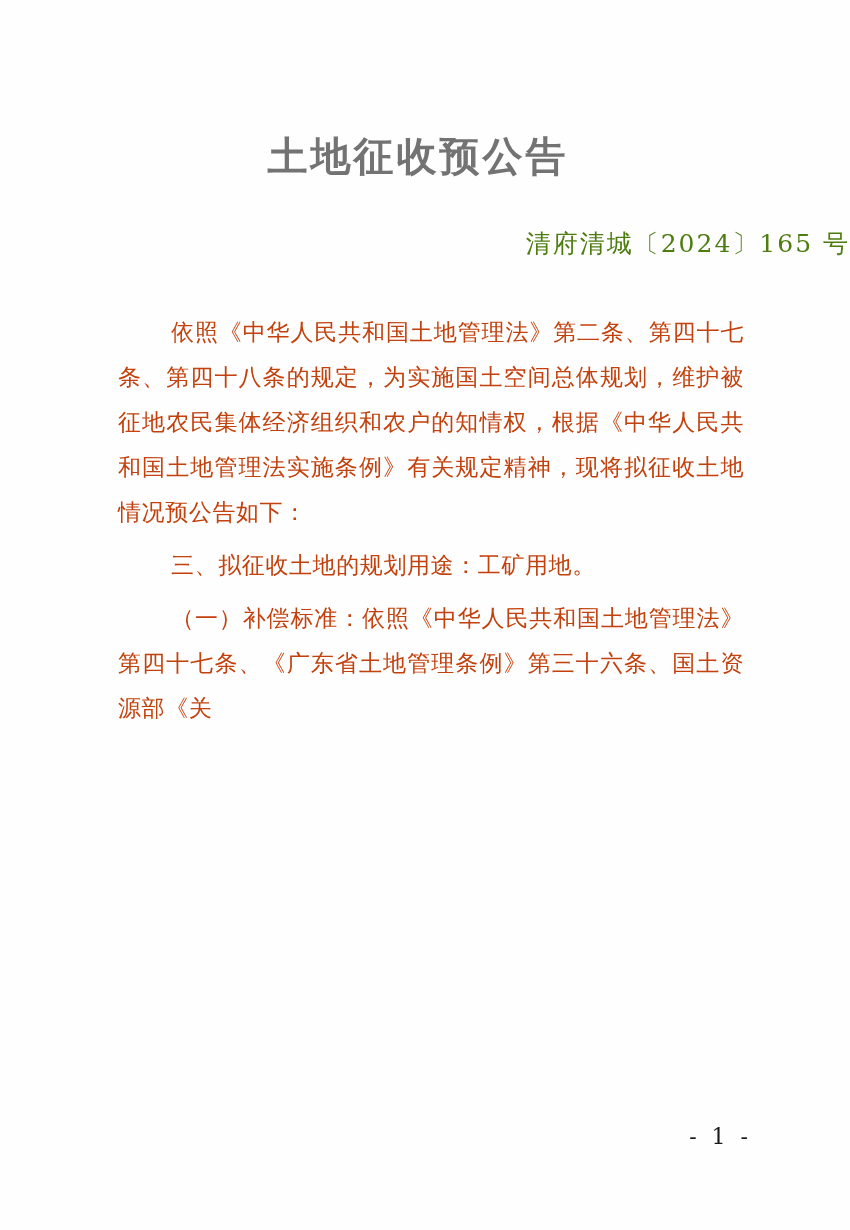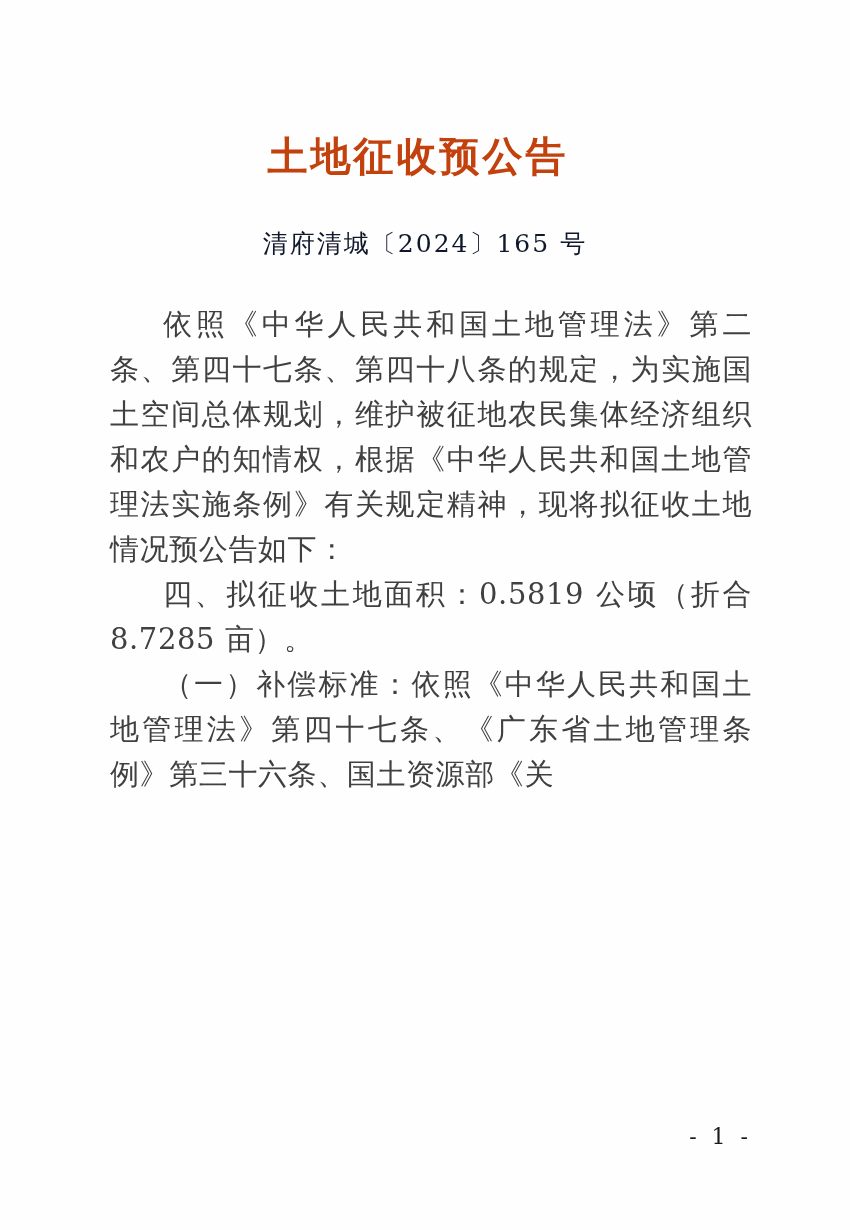--- a/index.html
+++ b/index.html
@@ -24,53 +24,53 @@
   .doc-title {
     position: absolute;
     top: 130px;
     left: 0;
     width: 836px;
     text-align: center;
     font-size: 40px;
     font-weight: bold;
     letter-spacing: 3px;
     line-height: 52px;
-    color: #c2410c;
+    color: #737373;
     font-family: "DejaVu Serif", "Liberation Serif", serif;
   }
 
   
   .doc-number {
     position: absolute;
     top: 226px;
     left: 0;
     width: 850px;
-    text-align: center;
+    text-align: right;
     font-size: 25px;
     line-height: 36px;
     letter-spacing: 2px;
-    color: #0f172a;
+    color: #4d7c0f;
   }
 
   
   .body-block {
     position: absolute;
     top: 302px;
     left: 110px;
     width: 642px;
   }
   .para {
-    font-size: 29px;
+    font-size: 23px;
     line-height: 45px;
     text-align: justify;
     text-justify: inter-ideograph;
     text-align-last: left;
     letter-spacing: 0.6px;
-    margin: 0;
-    color: #404040;
+    margin: 8px;
+    color: #c2410c;
     word-break: break-all;
   }
   .para.indent {
     text-indent: 53px;
   }
 
   
   .page-footer {
     position: absolute;
     top: 1124px;
@@ -86,19 +86,19 @@
 <body>
 
 <div class="page">
 
   <div class="doc-title">土地征收预公告</div>
 
   <div class="doc-number">清府清城〔2024〕165 号</div>
 
   <div class="body-block">
     <p class="para indent">依照《中华人民共和国土地管理法》第二条、第四十七条、第四十八条的规定，为实施国土空间总体规划，维护被征地农民集体经济组织和农户的知情权，根据《中华人民共和国土地管理法实施条例》有关规定精神，现将拟征收土地情况预公告如下：</p>
-    <p class="para indent">四、拟征收土地面积：0.5819 公顷（折合 8.7285 亩）。</p>
+    <p class="para indent">三、拟征收土地的规划用途：工矿用地。</p>
     <p class="para indent">（一）补偿标准：依照《中华人民共和国土地管理法》第四十七条、《广东省土地管理条例》第三十六条、国土资源部《关</p>
   </div>
 
   <div class="page-footer">- 1 -</div>
 
 </div>
 
 </body></html>

